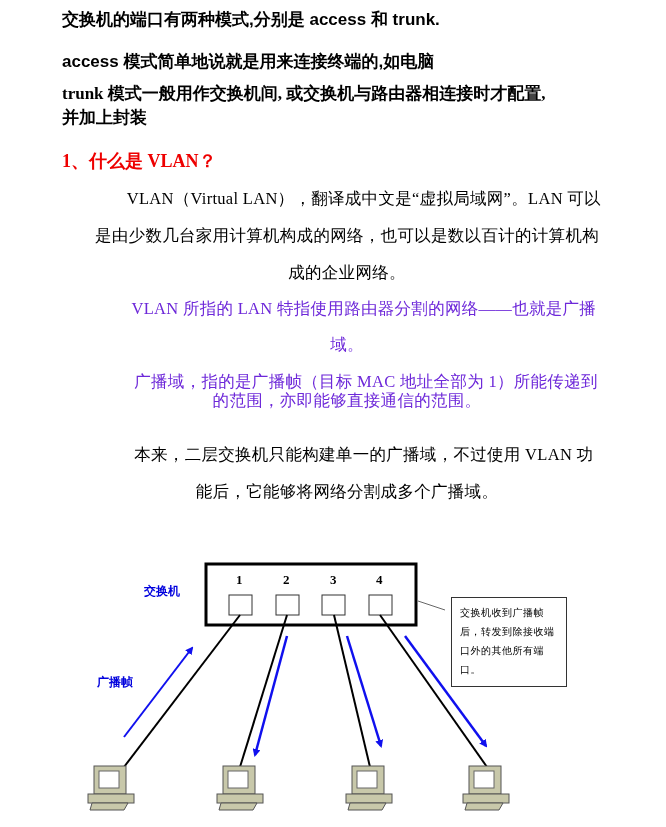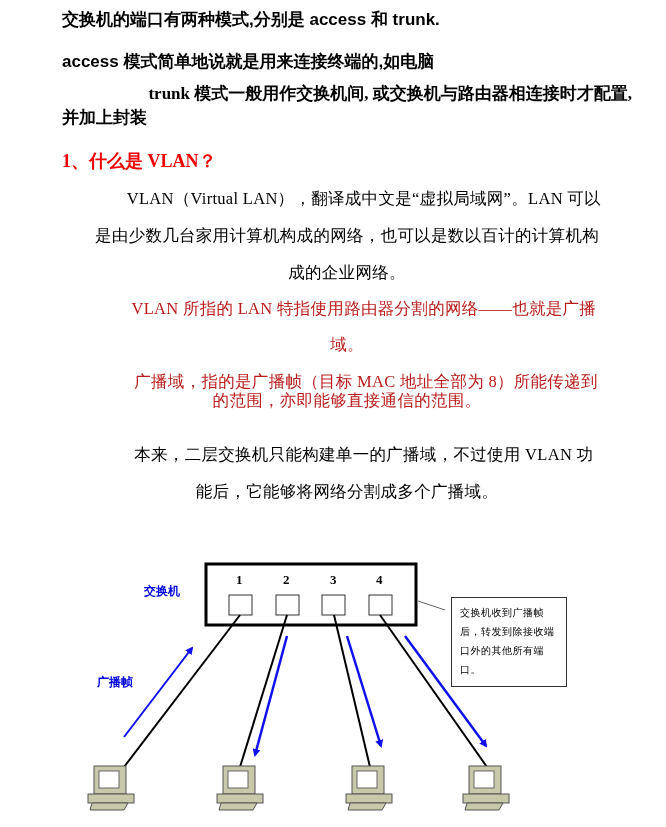--- a/index.html
+++ b/index.html
@@ -2,45 +2,45 @@
 <html><head>
   <meta charset="utf-8">
   <style>
     html, body { margin: 0; padding: 0; background: #ffffff; }
     body { width: 666px; height: 827px; position: relative; overflow: hidden; }
     .p { position: absolute; left: 62px; width: 570px; margin: 0; white-space: nowrap; }
     .h-sans { font-family: "Liberation Sans", "DejaVu Sans", sans-serif; font-weight: bold; font-size: 17px; color: #000; }
     .h-serif { font-family: "Liberation Serif", "DejaVu Serif", serif; font-weight: bold; font-size: 17px; color: #000; }
     .heading-red { font-family: "Liberation Serif", "DejaVu Serif", serif; font-weight: bold; font-size: 18px; color: #ee0000; }
     .body { font-family: "Liberation Serif", "DejaVu Serif", serif; font-size: 16.5px; color: #000; letter-spacing: 0.3px; text-align: center; }
-    .blue { color: #b91c1c; }
+    .blue { color: #6d28d9; }
     .diag { position: absolute; left: 0; top: 0; }
     .lbl { position: absolute; font-family: "DejaVu Sans", sans-serif; font-weight: bold; font-size: 12px; color: #0000dd; }
     .note { position: absolute; left: 451px; top: 597px; width: 116px; height: 90px; border: 1px solid #333; background: #fff;
             box-sizing: border-box; padding: 5px 6px 0 8px; font-family: "DejaVu Sans", sans-serif; font-size: 10px; line-height: 19px; color: #000; white-space: normal; letter-spacing: 0.5px; }
     .portnum { position: absolute; font-family: "Liberation Serif", serif; font-weight: bold; font-size: 13px; color: #000; }
   </style>
 </head>
 <body>
 
 <p class="p h-sans" style="top:8px;">交换机的端口有两种模式,分别是 access 和 trunk.</p>
 <p class="p h-sans" style="top:50px;">access 模式简单地说就是用来连接终端的,如电脑</p>
-<p class="p h-serif" style="top:82px;text-align:right;">trunk 模式一般用作交换机间, 或交换机与路由器相连接时才配置,</p>
+<p class="p h-serif" style="top:82px;">trunk 模式一般用作交换机间, 或交换机与路由器相连接时才配置,</p>
 <p class="p h-serif" style="top:106px;">并加上封装</p>
 
 <p class="p heading-red" style="top:149px;">1、什么是 VLAN？</p>
 
 <p class="p body" style="top:188px;">　　VLAN（Virtual LAN），翻译成中文是“虚拟局域网”。LAN 可以</p>
 <p class="p body" style="top:225px;">是由少数几台家用计算机构成的网络，也可以是数以百计的计算机构</p>
 <p class="p body" style="top:262px;">成的企业网络。</p>
 
 <p class="p body blue" style="top:298px;">　　VLAN 所指的 LAN 特指使用路由器分割的网络——也就是广播</p>
 <p class="p body blue" style="top:334px;">域。</p>
 
-<p class="p body blue" style="top:371px;">　　 广播域，指的是广播帧（目标 MAC 地址全部为 8）所能传递到</p>
+<p class="p body blue" style="top:371px;">　　 广播域，指的是广播帧（目标 MAC 地址全部为 1）所能传递到</p>
 <p class="p body blue" style="top:390px;">的范围，亦即能够直接通信的范围。</p>
 
 <p class="p body" style="top:444px;">　　本来，二层交换机只能构建单一的广播域，不过使用 VLAN 功</p>
 <p class="p body" style="top:481px;">能后，它能够将网络分割成多个广播域。</p>
 
 <div>
   <svg class="diag" width="666" height="827" viewBox="0 0 666 827">
 
     <rect x="206" y="564" width="210" height="61" fill="#fff" stroke="#000" stroke-width="3"></rect>
 

